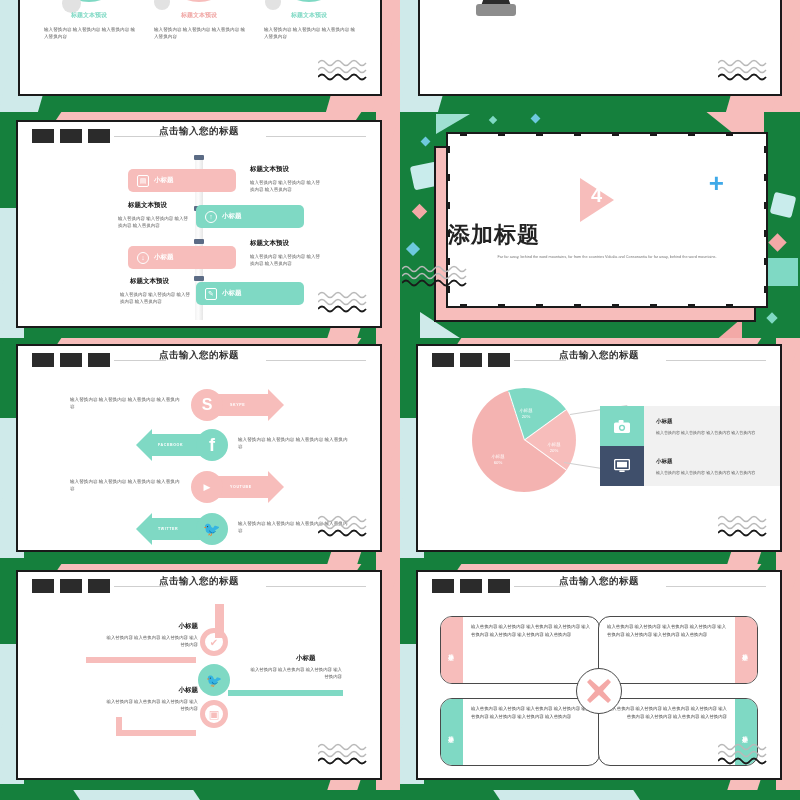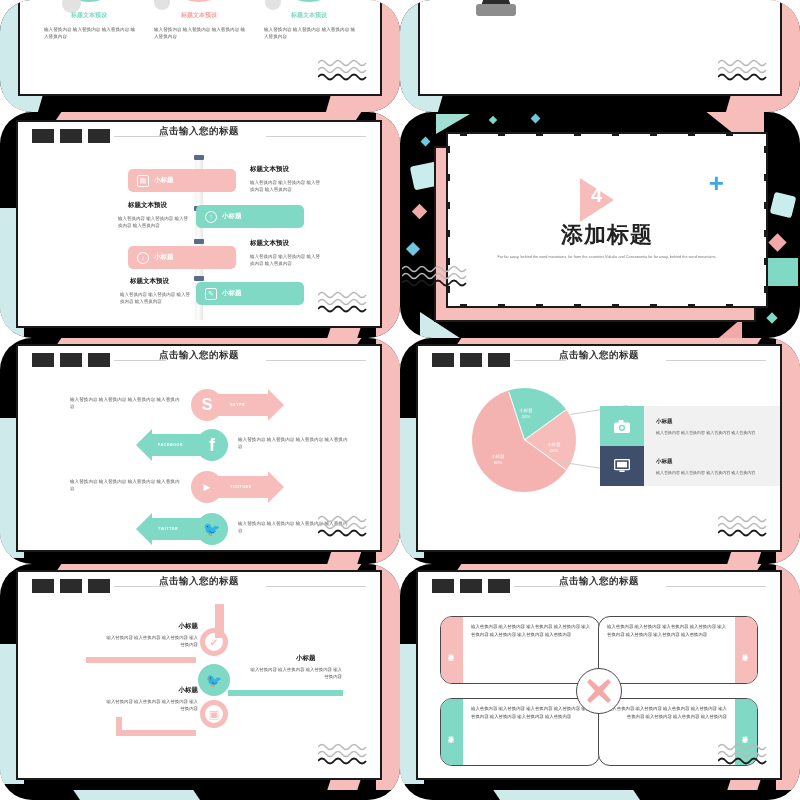--- a/index.html
+++ b/index.html
@@ -11,21 +11,21 @@
   }
   .grid{
     width:800px;height:800px;
     display:grid;
     grid-template-columns:400px 400px;
     grid-template-rows:112px 226px 226px 236px;
   }
   .cell{position:relative;overflow:hidden;background:#ffffff;}
 
   
-  .page{position:absolute;inset:0;background:#000000;overflow:hidden;border-radius:32px;}
+  .page{position:absolute;inset:0;background:#15803d;overflow:hidden;}
 
   
   .deco{position:absolute;pointer-events:none;}
   .tl-teal{left:0;top:0;width:26px;height:100%;background:#cfeaea;}
   .tl-teal2{left:14px;top:0;width:40px;height:100%;background:#cfeaea;transform:skewX(-16deg);}
   .br-pink{right:0;top:0;width:30px;height:100%;background:#f7bdbb;}
   .br-pink2{right:12px;top:0;width:46px;height:100%;background:#f7bdbb;transform:skewX(-16deg);}
 
   
   .frame{
@@ -61,21 +61,21 @@
   .sgn{position:absolute;height:23px;border-radius:5px;display:flex;align-items:center;gap:5px;padding-left:9px;}
   .sgn .ic{width:12px;height:12px;border:1.3px solid #fff;border-radius:2px;display:flex;align-items:center;justify-content:center;color:#fff;font-size:7px;}
   .sgn .tx{font-size:6.5px;font-weight:bold;color:#fff;}
   .s-head{position:absolute;font-size:6.5px;font-weight:bold;color:#111;}
   .s-body{position:absolute;font-size:4.5px;line-height:1.6;color:#555;width:72px;}
 
   
   .tshadow{position:absolute;background:#f7bdbb;border:2px solid #1a1a1a;}
   .tbox{position:absolute;background:#fff;border:2px solid #1a1a1a;}
   .dash{position:absolute;width:7px;height:4px;background:#1a1a1a;}
-  .bigtitle{position:absolute;left:0;right:0;text-align:center;font-size:22px;font-weight:bold;color:#222;letter-spacing:1px;}
+  .bigtitle{position:absolute;left:0;right:0;text-align:left;font-size:22px;font-weight:bold;color:#222;letter-spacing:1px;}
   .subtitle{position:absolute;left:40px;right:40px;text-align:center;font-size:3.8px;line-height:1.7;color:#777;}
   .tri-pink{position:absolute;width:0;height:0;border-top:22px solid transparent;border-bottom:22px solid transparent;border-left:34px solid #f7bdbb;}
   .numbig{position:absolute;font-size:20px;font-weight:bold;color:#fff;}
   .plus{position:absolute;color:#3fa9e8;font-size:26px;font-weight:bold;line-height:1;}
   .dia{position:absolute;transform:rotate(45deg);}
 
   
   .sarrow{position:absolute;height:22px;display:flex;align-items:center;}
   .sbar{height:22px;}
   .stipR{width:0;height:0;border-top:16px solid transparent;border-bottom:16px solid transparent;}

